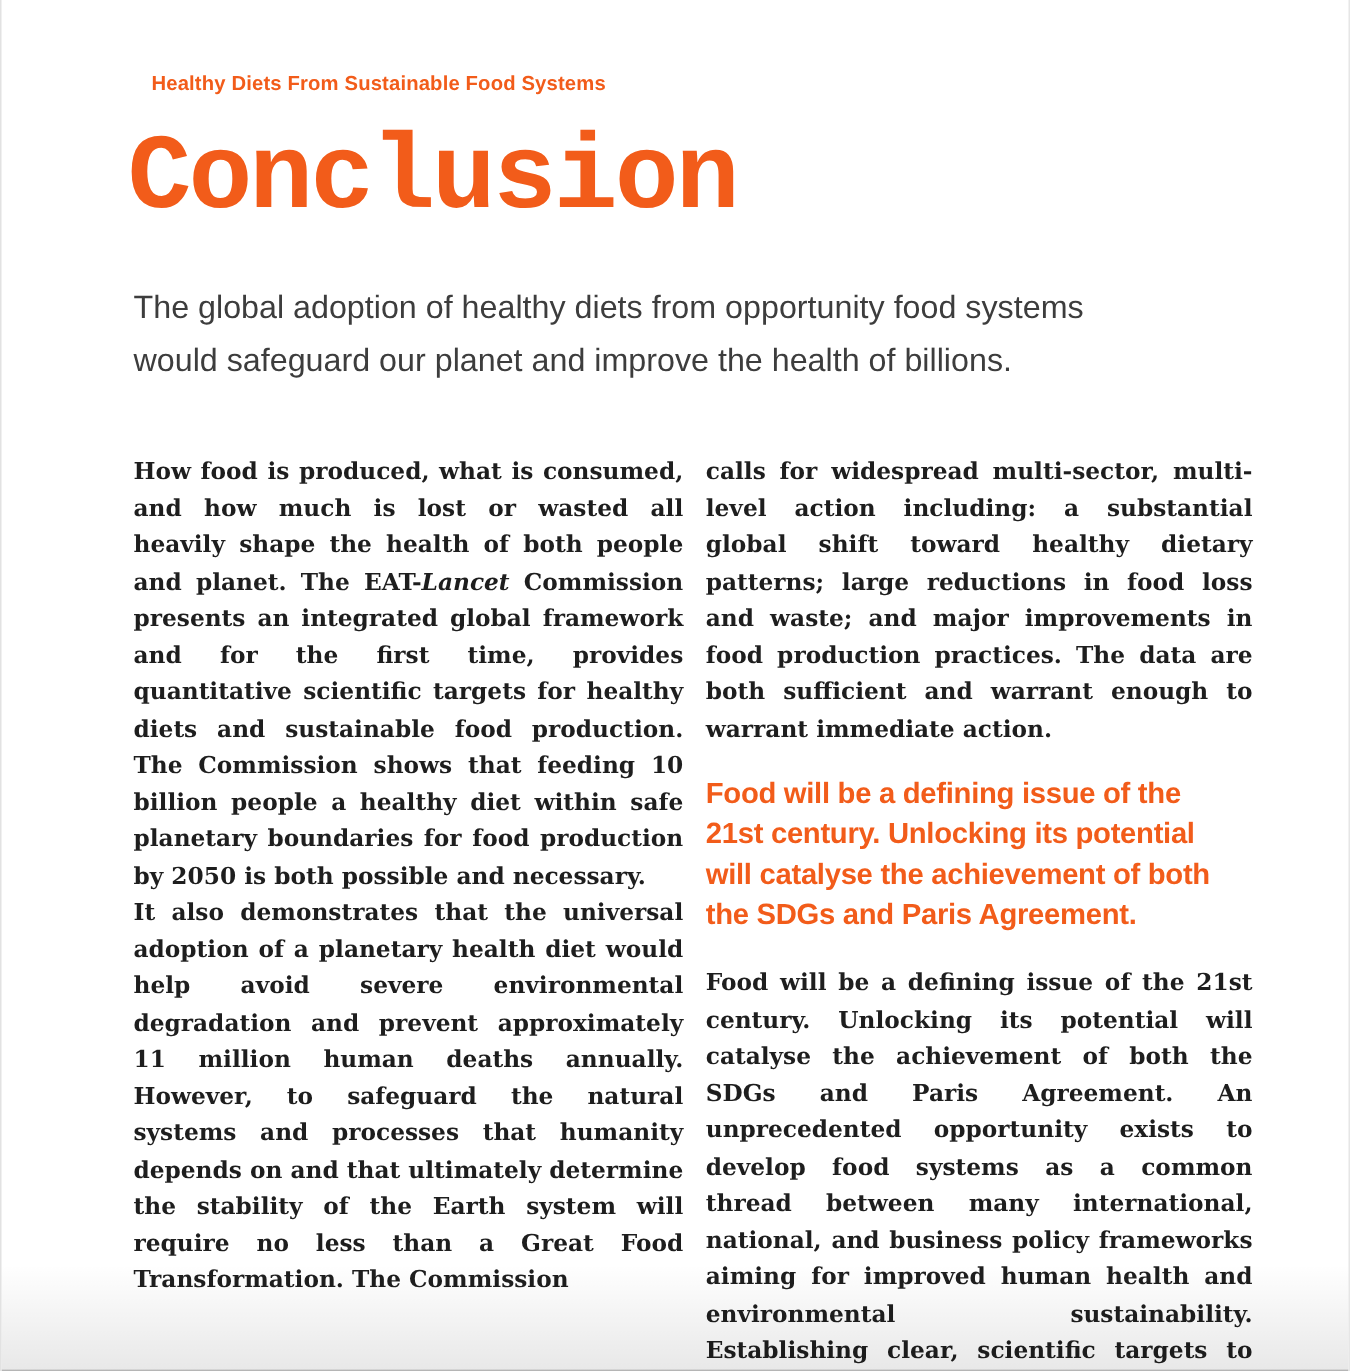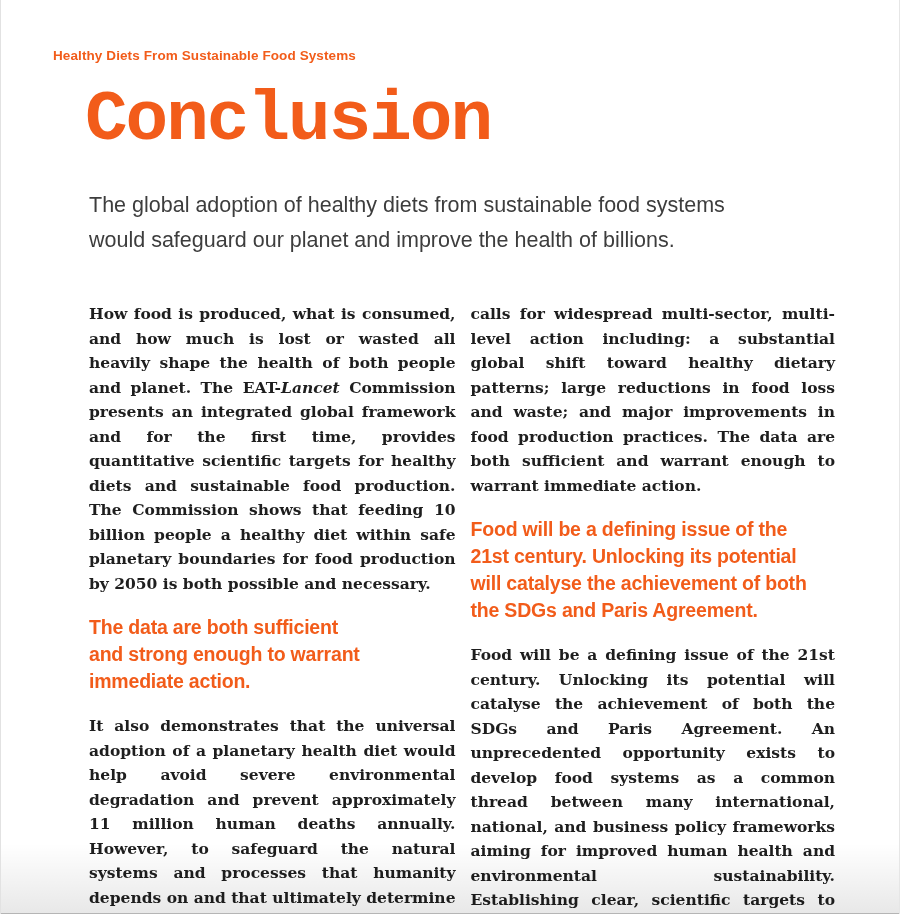--- a/index.html
+++ b/index.html
@@ -8,21 +8,21 @@
     width: 900px;
     height: 914px;
     background: #ffffff;
     overflow: hidden;
     border-left: 1px solid #e2e2e2;
     border-right: 1px solid #e6e6e6;
     box-sizing: border-box;
     font-family: "Liberation Sans", sans-serif;
   }
   .kicker {
-    margin: 48px 64px 0 52px;
+    margin: 48px 64px 0 100px;
     font-family: "Liberation Sans", sans-serif;
     font-weight: 700;
     font-size: 13.5px;
     letter-spacing: 0.1px;
     color: var(--accent);
   }
   .title {
     margin: 22px 64px 0 84px;
     font-family: Liberation Mono, monospace;
     font-weight: 700;
@@ -81,31 +81,28 @@
 </style>
 </head>
 <body>
 
 <div class="page">
 
   <div class="kicker">Healthy Diets From Sustainable Food Systems</div>
 
   <h1 class="title">Conclusion</h1>
 
-  <div class="subtitle">The global adoption of healthy diets from sustainable food systems
+  <div class="subtitle">The global adoption of healthy diets from opportunity food systems
 would safeguard our planet and improve the health of billions.</div>
 
   <div class="columns">
 
     <div class="col col-left">
       <p class="body-p"><span>How food is produced, what is consumed, and how much is lost or wasted all heavily shape the health of both people and planet. The EAT-</span><em>Lancet</em><span> Commission presents an integrated global framework and for the first time, provides quantitative scientific targets for healthy diets and sustainable food production. The Commission shows that feeding 10 billion people a healthy diet within safe planetary boundaries for food production by 2050 is both possible and necessary.</span></p>
 
-      <div class="pullquote">The data are both sufficient
-and strong enough to warrant
-immediate action.</div>
 
       <p class="body-p">It also demonstrates that the universal adoption of a planetary health diet would help avoid severe environmental degradation and prevent approximately 11 million human deaths annually. However, to safeguard the natural systems and processes that humanity depends on and that ultimately determine the stability of the Earth system will require no less than a Great Food Transformation. The Commission</p>
     </div>
 
     <div class="col col-right">
       <p class="body-p">calls for widespread multi-sector, multi-level action including: a substantial global shift toward healthy dietary patterns; large reductions in food loss and waste; and major improvements in food production practices. The data are both sufficient and warrant enough to warrant immediate action.</p>
 
       <div class="pullquote">Food will be a defining issue of the
 21st century. Unlocking its potential
 will catalyse the achievement of both

